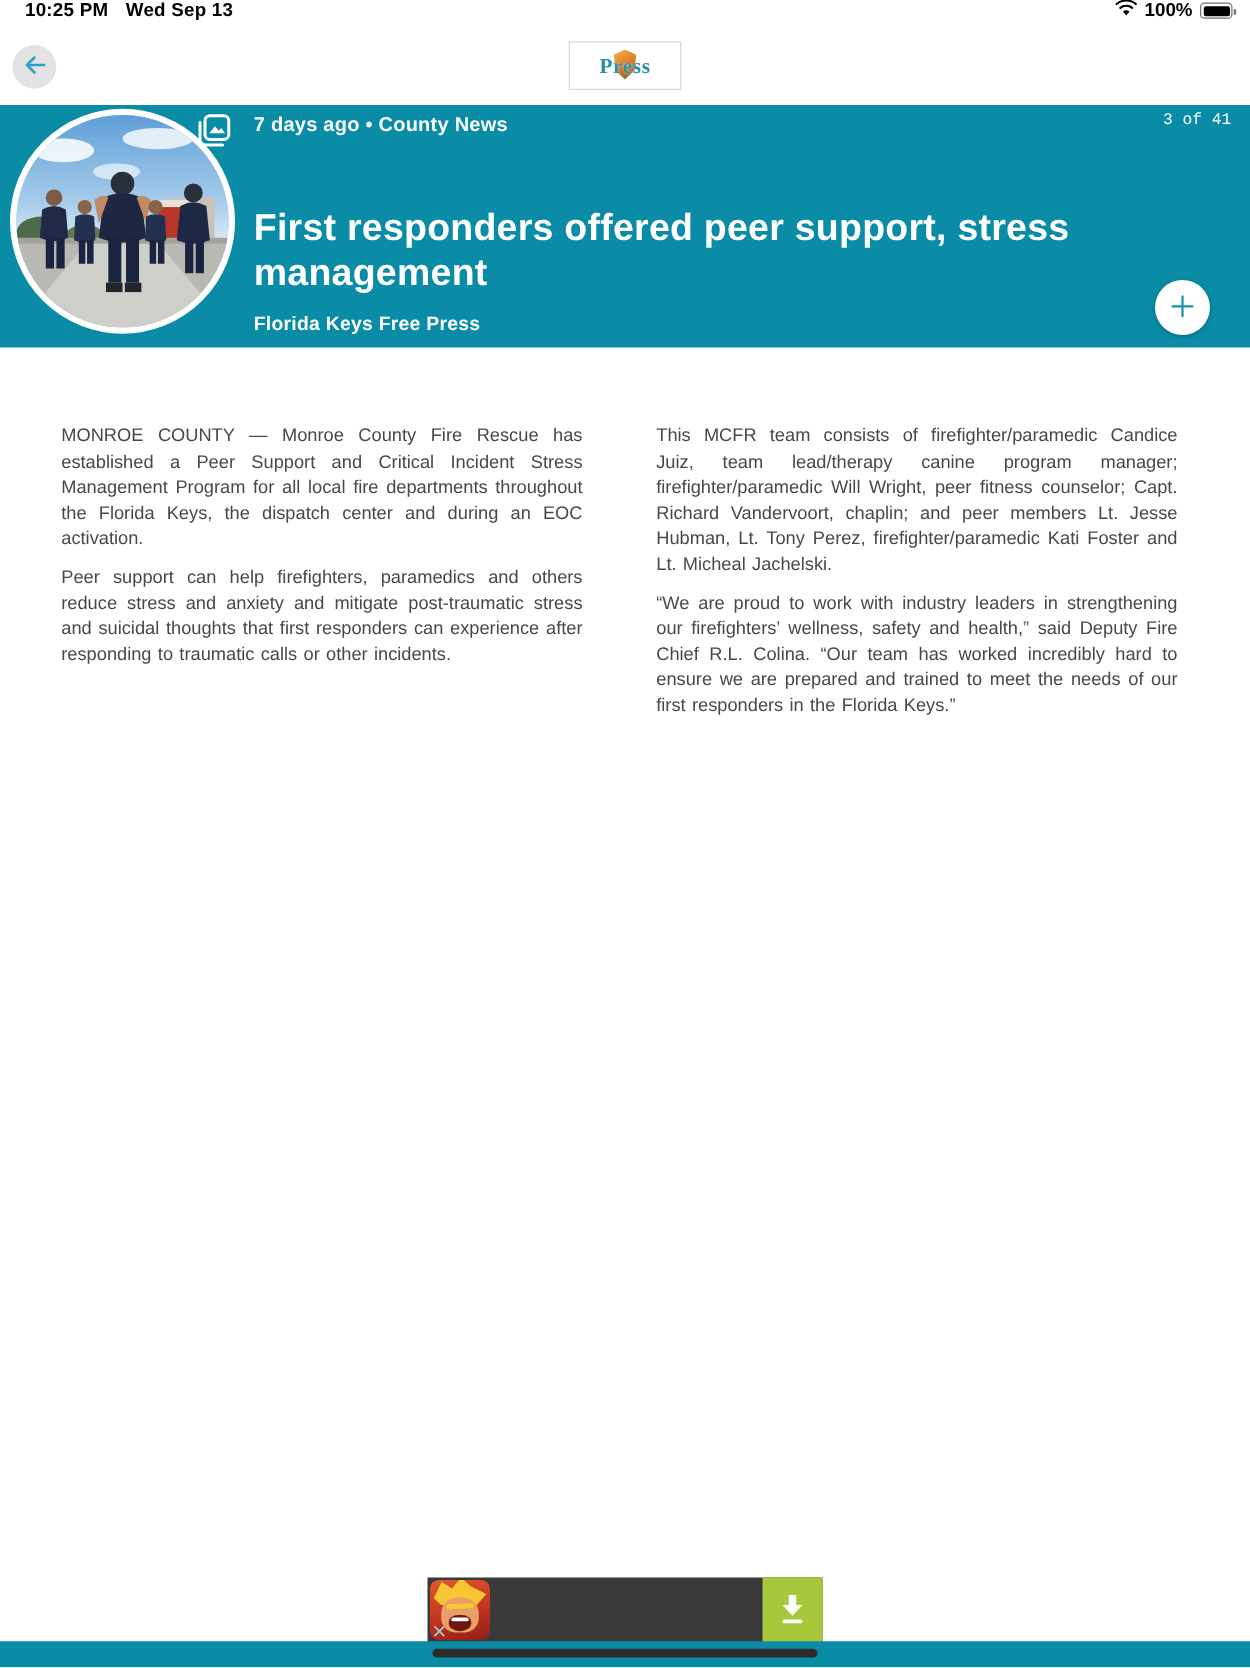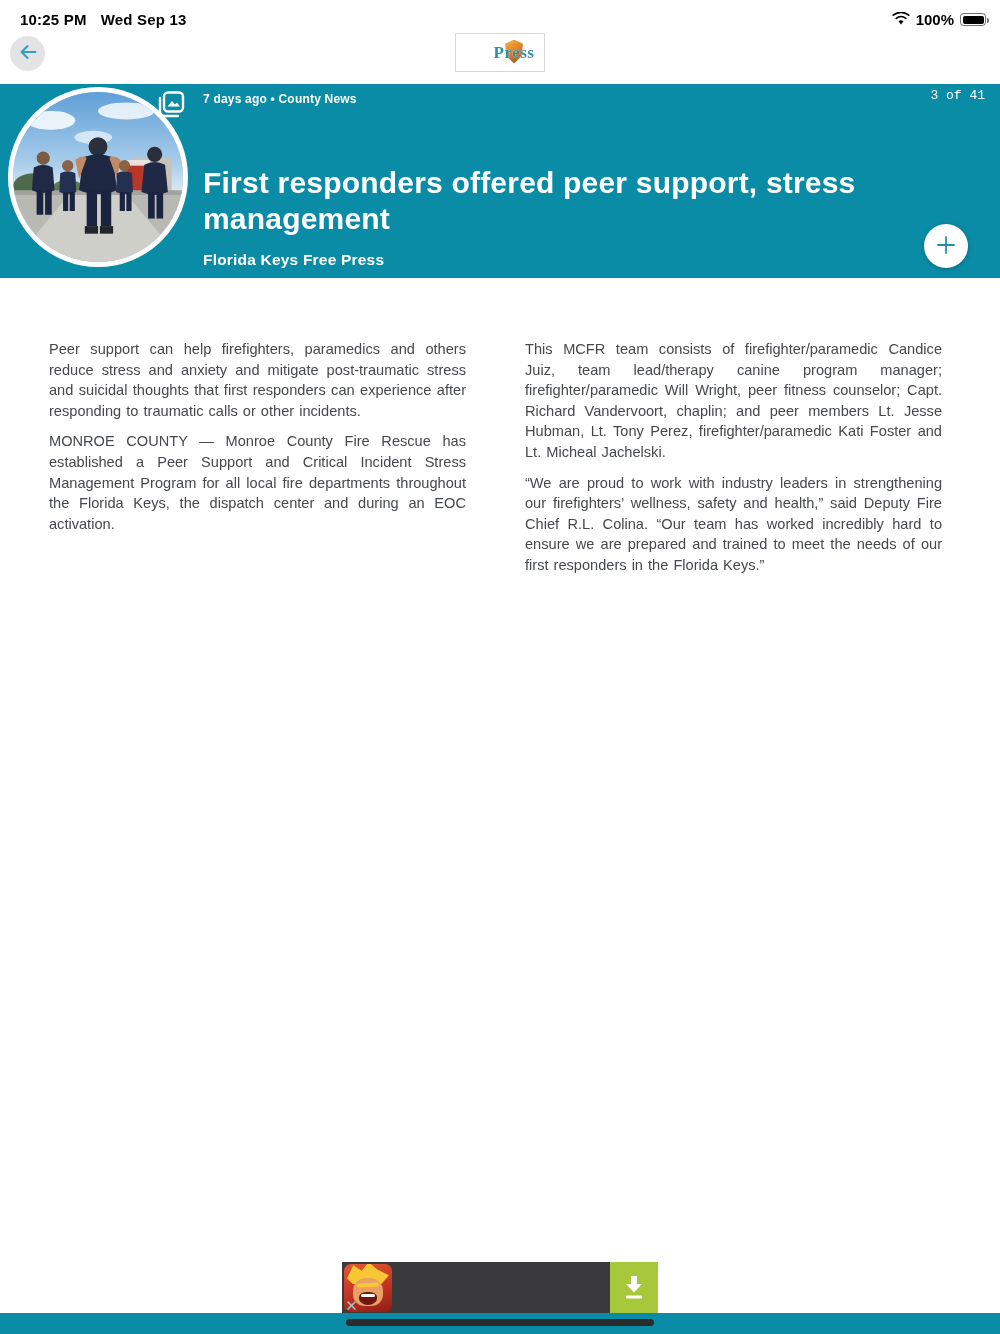--- a/index.html
+++ b/index.html
@@ -9,21 +9,21 @@
     position: relative;
     width: 1000px; height: 1334px;
     background: #ffffff;
     overflow: hidden;
     margin: 0 auto;
   }
 
   
   .status-bar {
     position: absolute; top: 0; left: 0; right: 0; height: 28px;
-    display: flex; justify-content: space-between; align-items: flex-end;
+    display: flex; justify-content: space-between; align-items: flex-start;
     padding: 0 14px 0 20px;
     color: #000;
   }
   .status-left { display: flex; gap: 14px; font-size: 15px; font-weight: 700; letter-spacing: .2px; }
   .status-right { display: flex; align-items: center; gap: 6px; font-size: 15px; font-weight: 700; }
   .battery {
     position: relative; width: 26px; height: 13px;
     border: 1px solid rgba(0,0,0,.55); border-radius: 3.5px;
   }
   .battery .level { position: absolute; inset: 1.5px; background: #000; border-radius: 2px; }
@@ -34,21 +34,21 @@
 
   
   .back-btn {
     position: absolute; left: 10px; top: 36px; width: 35px; height: 35px;
     background: #e3e3e6; border: none; border-radius: 50%;
     display: flex; align-items: center; justify-content: center; cursor: pointer;
   }
   .logo-box {
     position: absolute; left: 455px; top: 33px; width: 90px; height: 39px;
     background: #fff; border: 1px solid #d7d7d7;
-    display: flex; align-items: center; justify-content: flex-end;
+    display: flex; align-items: center; justify-content: center;
   }
   .logo-mark { position: relative; width: 60px; height: 30px; display:flex; align-items:center; justify-content:center; }
   .logo-shield {
     position: absolute; left: 21px; top: 2px; width: 18px; height: 24px;
     background: linear-gradient(150deg, #f2b531 0%, #e07a23 45%, #7a4f1f 100%);
     clip-path: polygon(50% 0, 100% 18%, 92% 70%, 50% 100%, 8% 70%, 0 18%);
     opacity: .95;
   }
   .logo-text {
     position: relative; font-family: "Liberation Serif", serif;
@@ -59,21 +59,21 @@
   
   .hero { position: absolute; left: 0; top: 84px; width: 1000px; height: 194px; background: #0a8ca6; }
   .hero-photo {
     position: absolute; left: 8px; top: 3px; width: 180px; height: 180px;
     border: 5px solid #ffffff; border-radius: 50%; overflow: hidden; background: #9ec9e8;
   }
   .hero-photo svg { display: block; width: 100%; height: 100%; }
   .gallery-icon { position: absolute; left: 155px; top: 5px; width: 32px; height: 32px; }
   .hero-meta {
     position: absolute; left: 203px; top: 8px; color: #fff;
-    font-size: 12px; font-weight: 700; letter-spacing: .2px;
+    font-size: 16px; font-weight: 700; letter-spacing: .2px;
   }
   .hero-pos {
     position: absolute; right: 15px; top: 4px; color: #fff;
     font-size: 13px; font-weight: 400; font-family: Liberation Mono, monospace;
   }
   .hero-headline {
     position: absolute; left: 203px; top: 81px; width: 720px;
     color: #fff; font-size: 30px; font-weight: 600; letter-spacing: .2px; line-height: 1.2;
   }
   .hero-source {
@@ -259,22 +259,22 @@
       <span>
         <svg width="22" height="22" viewBox="0 0 22 22">
           <path d="M11 3 V19 M3 11 H19" stroke="#1b93ad" stroke-width="1.8" stroke-linecap="round"></path>
         </svg>
       </span>
     </button>
   </div>
 
   <div class="article">
     <div class="col">
+      <p>MONROE COUNTY — Monroe County Fire Rescue has established a Peer Support and Critical Incident Stress Management Program for all local fire departments throughout the Florida Keys, the dispatch center and during an EOC activation.</p>
       <p>Peer support can help firefighters, paramedics and others reduce stress and anxiety and mitigate post-traumatic stress and suicidal thoughts that first responders can experience after responding to traumatic calls or other incidents.</p>
-      <p>MONROE COUNTY — Monroe County Fire Rescue has established a Peer Support and Critical Incident Stress Management Program for all local fire departments throughout the Florida Keys, the dispatch center and during an EOC activation.</p>
     </div>
     <div class="col">
       <p>This MCFR team consists of firefighter/paramedic Candice Juiz, team lead/therapy canine program manager; firefighter/paramedic Will Wright, peer fitness counselor; Capt. Richard Vandervoort, chaplin; and peer members Lt. Jesse Hubman, Lt. Tony Perez, firefighter/paramedic Kati Foster and Lt. Micheal Jachelski.</p>
       <p>“We are proud to work with industry leaders in strengthening our firefighters’ wellness, safety and health,” said Deputy Fire Chief R.L. Colina. “Our team has worked incredibly hard to ensure we are prepared and trained to meet the needs of our first responders in the Florida Keys.”</p>
     </div>
   </div>
 
   <div class="ad-banner">
     <div class="ad-icon-wrap">
       <div class="ad-icon">

